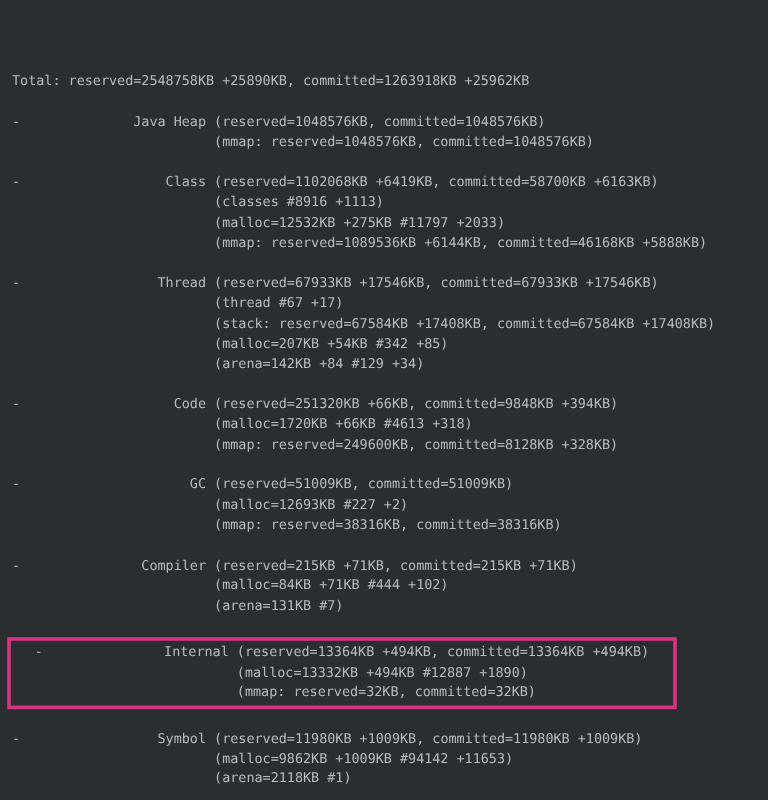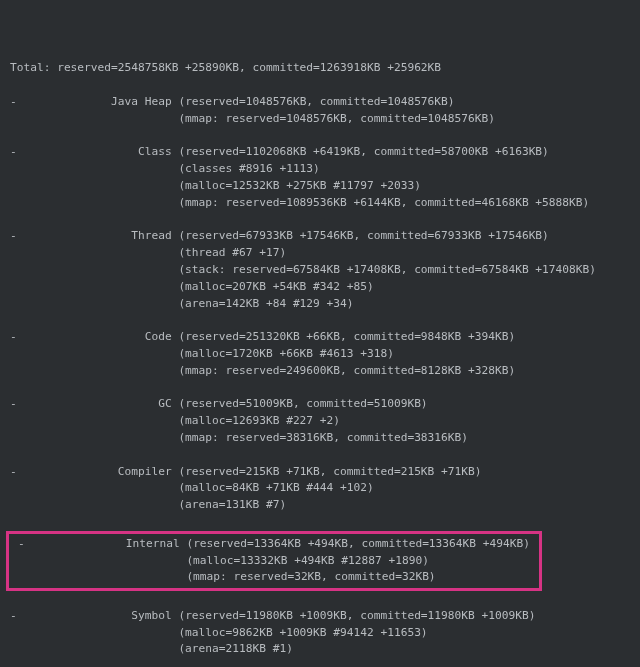--- a/index.html
+++ b/index.html
@@ -11,21 +11,21 @@
     font-size: 11.2px;
     line-height: 1.5;
     white-space: pre;
     width: 640px;
     box-sizing: border-box;
     overflow: hidden;
   }
   .highlight-box {
     border: 3px solid #d63384;
     display: inline-block;
-    padding: 2px 9px;
+    padding: 2px 20px;
     margin-left: -4px;
   }
 </style>
 </head>
 <body>
 
 
 <div id="output"><div><span>Total: reserved=2548758KB +25890KB, committed=1263918KB +25962KB</span></div><div><span> </span></div><div><span>-              Java Heap</span><span> (reserved=1048576KB, committed=1048576KB)</span></div><div><span>                         (mmap: reserved=1048576KB, committed=1048576KB)</span></div><div><span> </span></div><div><span>-                  Class</span><span> (reserved=1102068KB +6419KB, committed=58700KB +6163KB)</span></div><div><span>                         (classes #8916 +1113)</span></div><div><span>                         (malloc=12532KB +275KB #11797 +2033)</span></div><div><span>                         (mmap: reserved=1089536KB +6144KB, committed=46168KB +5888KB)</span></div><div><span> </span></div><div><span>-                 Thread</span><span> (reserved=67933KB +17546KB, committed=67933KB +17546KB)</span></div><div><span>                         (thread #67 +17)</span></div><div><span>                         (stack: reserved=67584KB +17408KB, committed=67584KB +17408KB)</span></div><div><span>                         (malloc=207KB +54KB #342 +85)</span></div><div><span>                         (arena=142KB +84 #129 +34)</span></div><div><span> </span></div><div><span>-                   Code</span><span> (reserved=251320KB +66KB, committed=9848KB +394KB)</span></div><div><span>                         (malloc=1720KB +66KB #4613 +318)</span></div><div><span>                         (mmap: reserved=249600KB, committed=8128KB +328KB)</span></div><div><span> </span></div><div><span>-                     GC</span><span> (reserved=51009KB, committed=51009KB)</span></div><div><span>                         (malloc=12693KB #227 +2)</span></div><div><span>                         (mmap: reserved=38316KB, committed=38316KB)</span></div><div><span> </span></div><div><span>-               Compiler</span><span> (reserved=215KB +71KB, committed=215KB +71KB)</span></div><div><span>                         (malloc=84KB +71KB #444 +102)</span></div><div><span>                         (arena=131KB #7)</span></div><div><span> </span></div><div><span class="highlight-box"><div><span>-               Internal</span><span> (reserved=13364KB +494KB, committed=13364KB +494KB)</span></div><div><span>                         (malloc=13332KB +494KB #12887 +1890)</span></div><div><span>                         (mmap: reserved=32KB, committed=32KB)</span></div></span></div><div><span> </span></div><div><span>-                 Symbol</span><span> (reserved=11980KB +1009KB, committed=11980KB +1009KB)</span></div><div><span>                         (malloc=9862KB +1009KB #94142 +11653)</span></div><div><span>                         (arena=2118KB #1)</span></div><div><span> </span></div></div>
 
 

